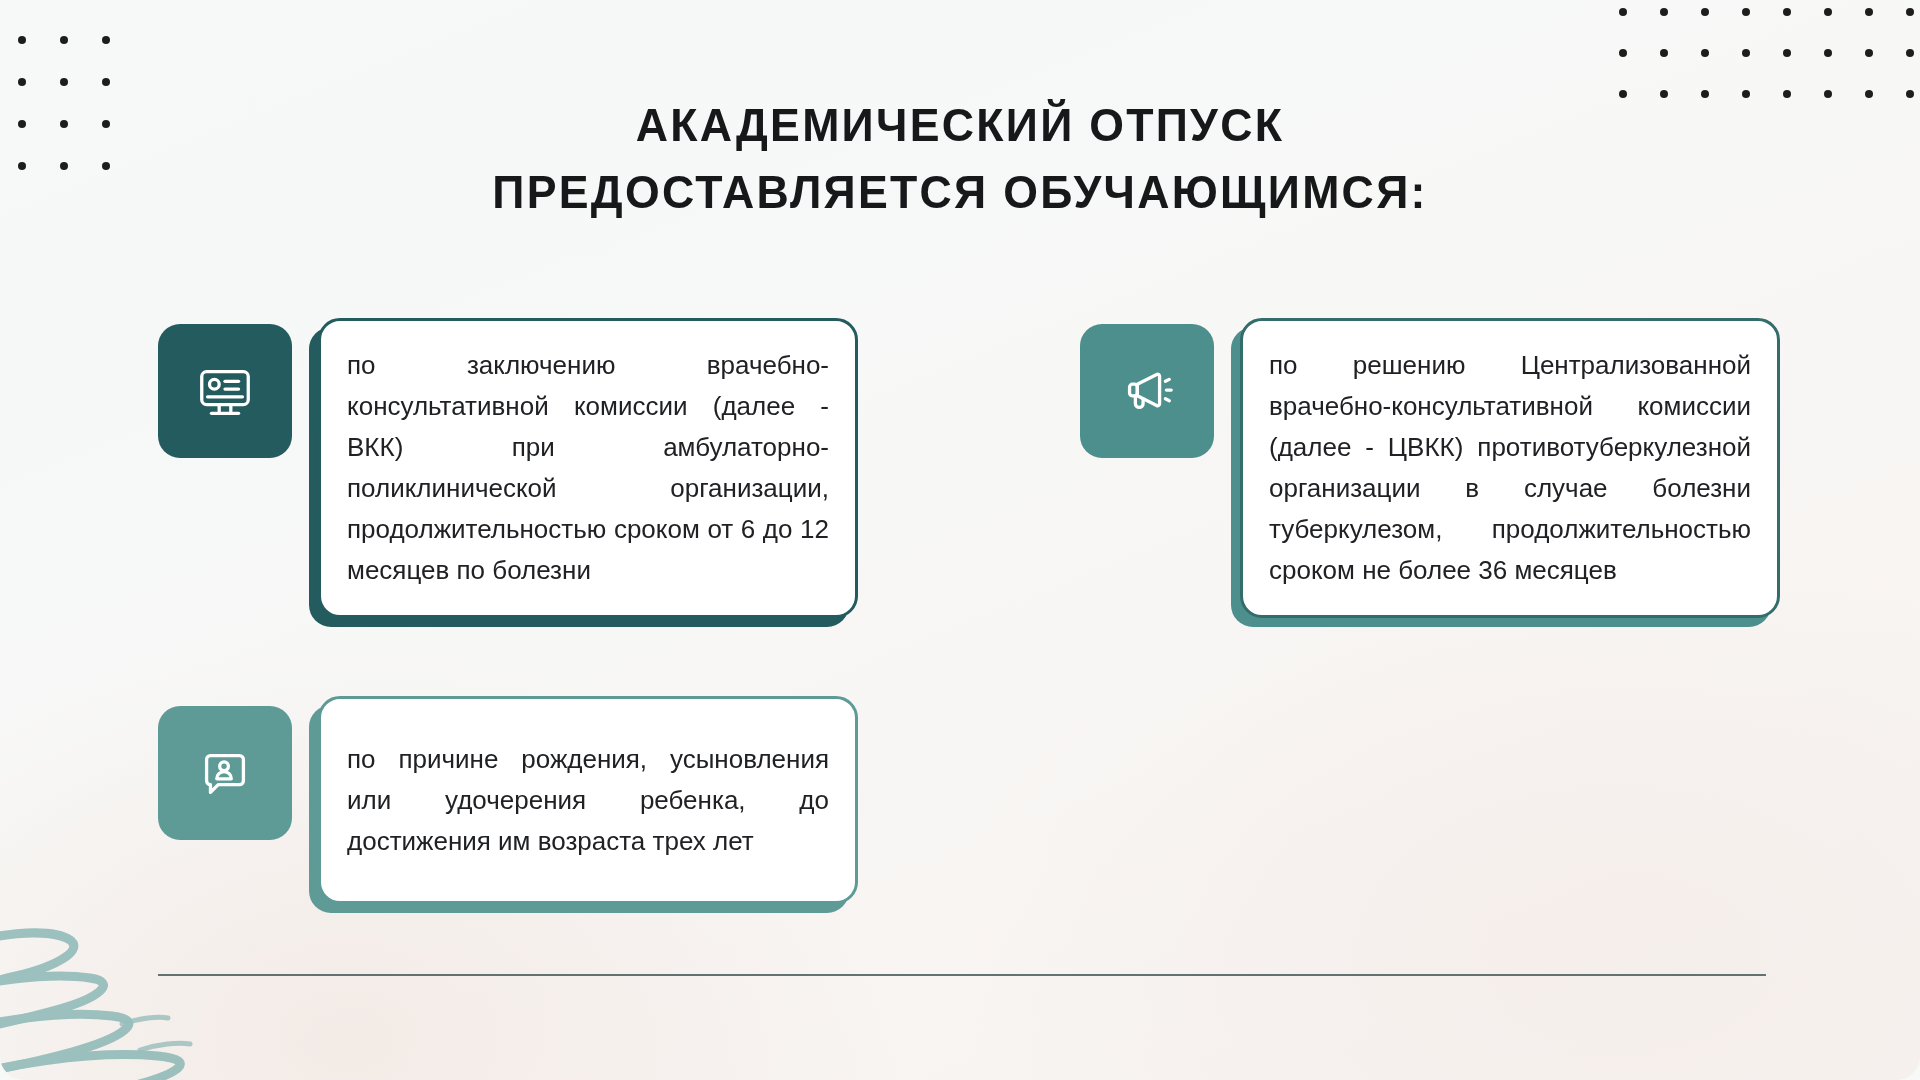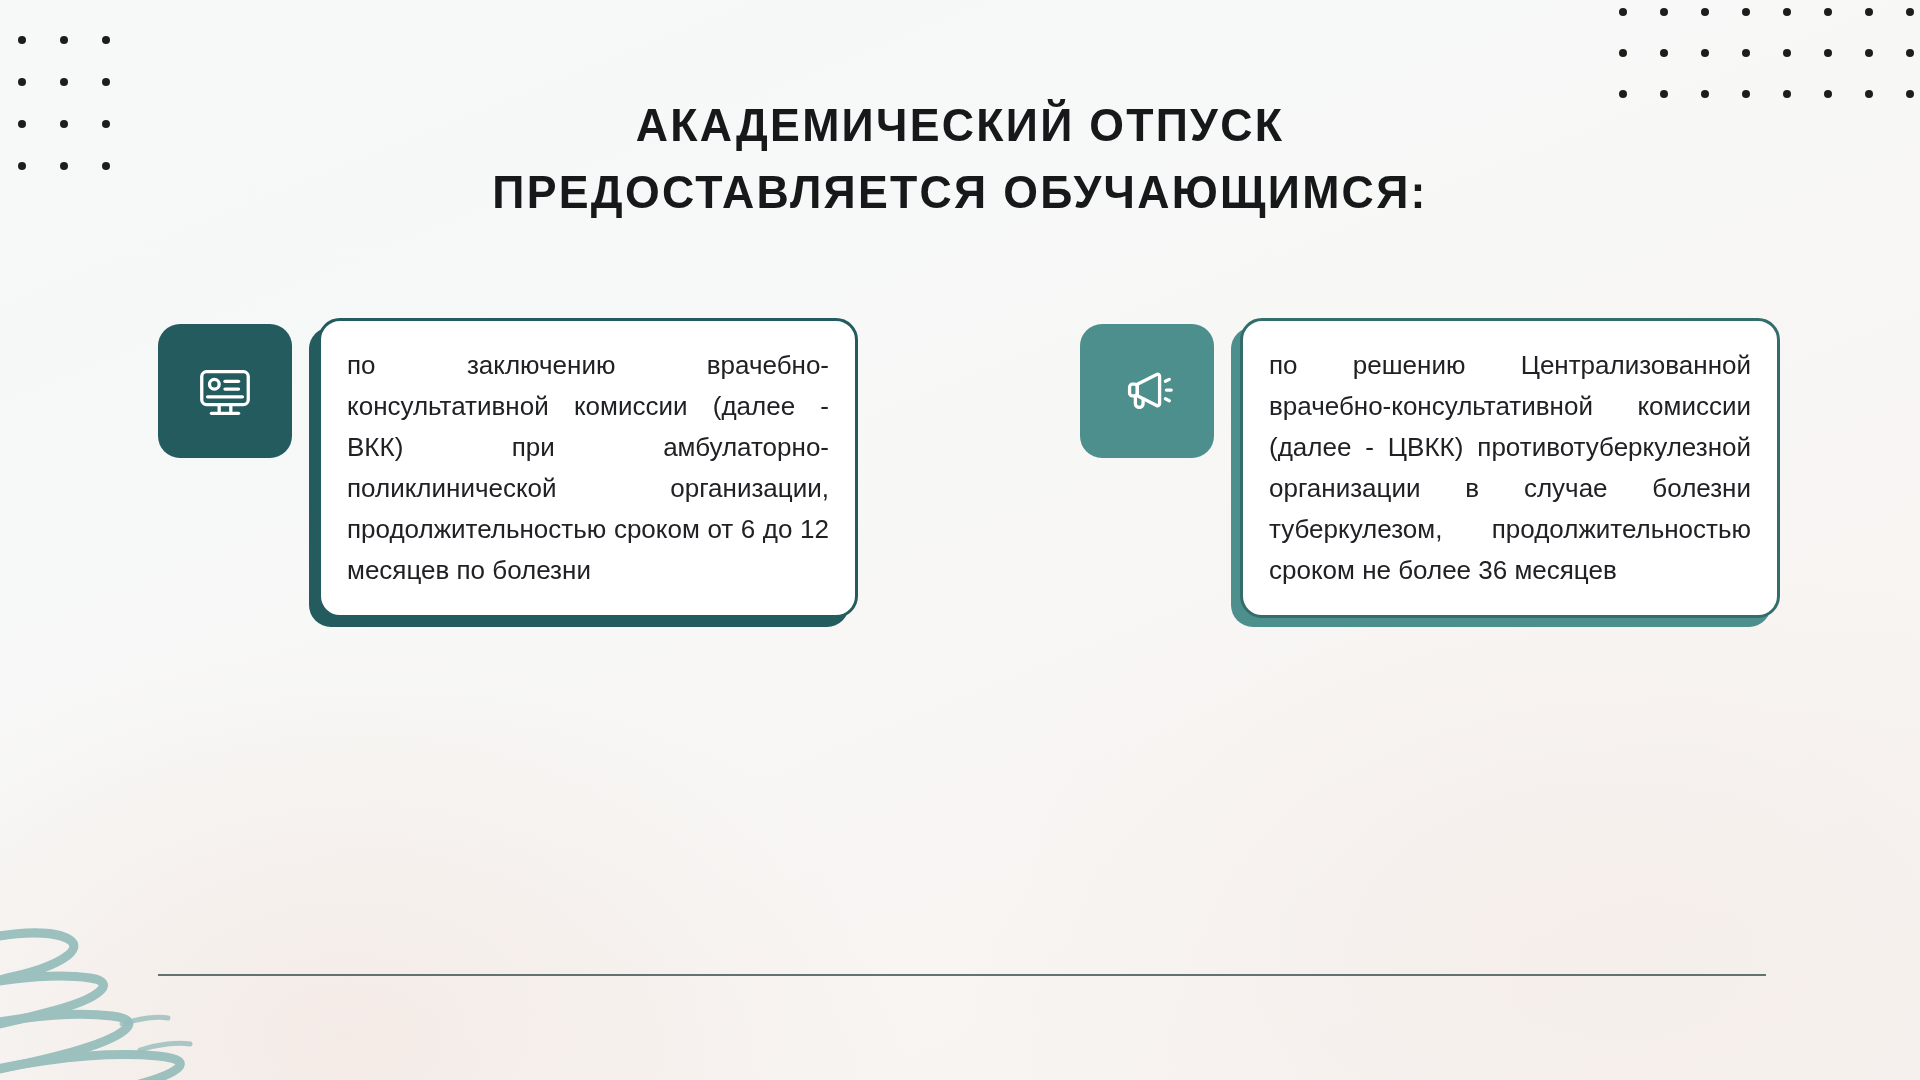--- a/index.html
+++ b/index.html
@@ -20,20 +20,21 @@
   .slide {
     position: absolute;
     inset: 0;
     width: 1920px;
     height: 1080px;
     background:
       radial-gradient(ellipse 900px 620px at 18% 96%, rgba(243,233,228,0.85) 0%, rgba(247,245,243,0.0) 62%),
       radial-gradient(ellipse 1100px 700px at 84% 88%, rgba(244,236,232,0.75) 0%, rgba(247,247,245,0.0) 60%),
       linear-gradient(158deg, #f6f9f8 0%, #f7f8f7 38%, #f8f5f3 70%, #f6f2f0 100%);
     overflow: hidden;
+    border-radius: 24px;
   }
 
   
   .dots {
     position: absolute;
     display: grid;
     gap: var(--gap, 34px);
   }
   .dots i {
     display: block;
@@ -271,18 +272,35 @@
         </span>
       </div>
       <div class="bubble-wrap">
         <div class="bubble-shadow" style="background:#4D8F8C"></div>
         <div class="bubble" style="border-color:#336D6B">
           <div class="bubble-text">по решению Централизованной врачебно-консультативной комиссии (далее - ЦВКК) противотуберкулезной организации в случае болезни туберкулезом, продолжительностью сроком не более 36 месяцев</div>
         </div>
       </div>
     </div>
 
+    <div class="card card-4">
+      <div class="icon-tile" style="background:#5E9B97">
+        <span>
+          <svg width="62" height="62" viewBox="0 0 64 64" fill="none" stroke="#ffffff" stroke-width="3.4" stroke-linecap="round" stroke-linejoin="round">
+            <path d="M13 18a4 4 0 0 1 4-4h30a4 4 0 0 1 4 4v22a4 4 0 0 1-4 4H25l-8 8v-8h0a4 4 0 0 1-4-4z"></path>
+            <circle cx="31" cy="25" r="4.5"></circle>
+            <path d="M23.5 38a7.5 7.5 0 0 1 15 0z"></path>
+          </svg>
+        </span>
+      </div>
+      <div class="bubble-wrap">
+        <div class="bubble-shadow" style="background:#5E9B97"></div>
+        <div class="bubble" style="border-color:#5E9B97">
+          <div class="bubble-text">по причине рождения, усыновления или удочерения ребенка, до достижения им возраста трех лет</div>
+        </div>
+      </div>
+    </div>
 
   </div>
 
   <div class="bottom-rule"></div>
 
 </div>
 
 </body></html>

